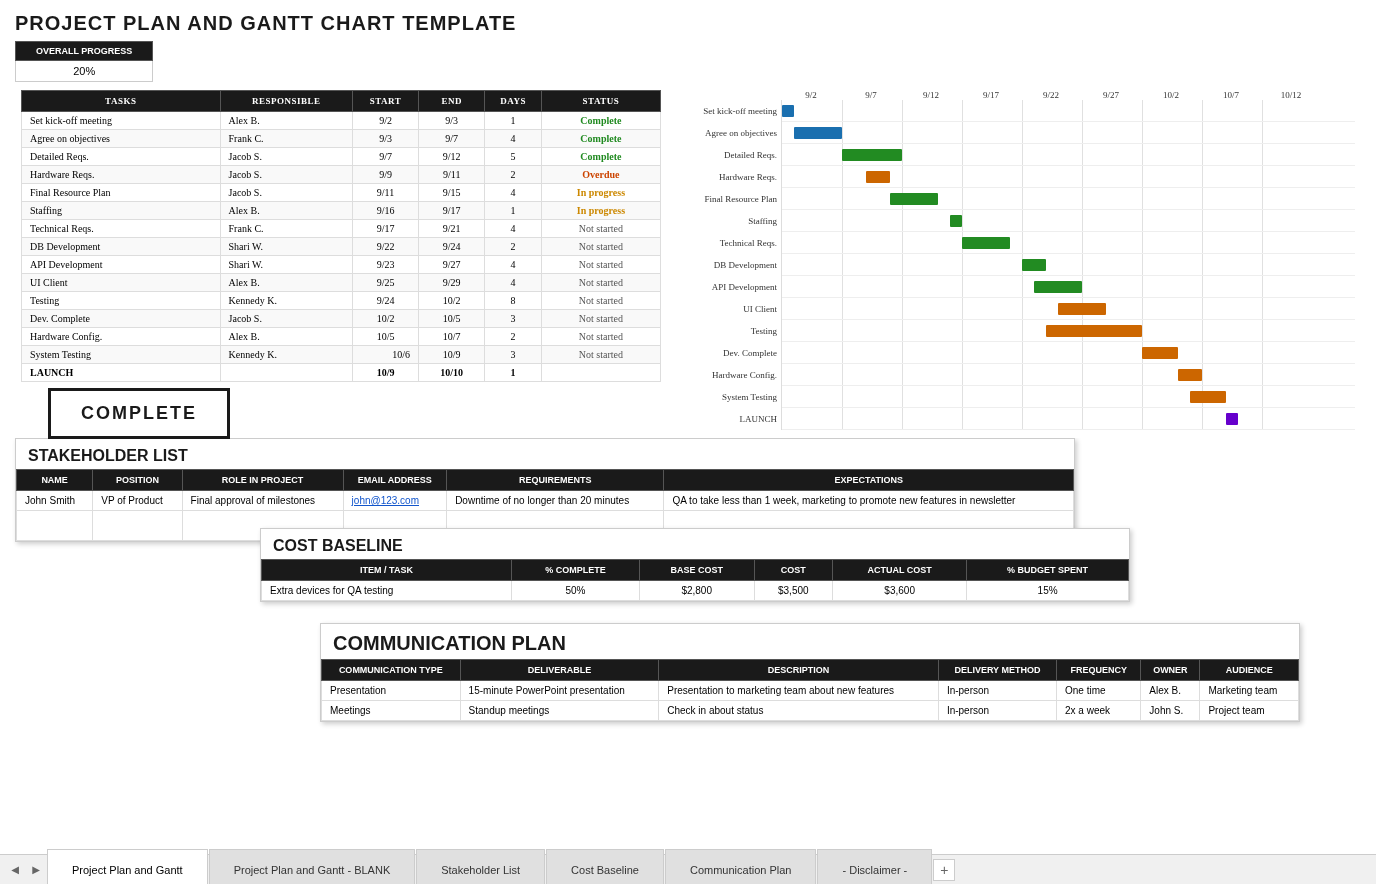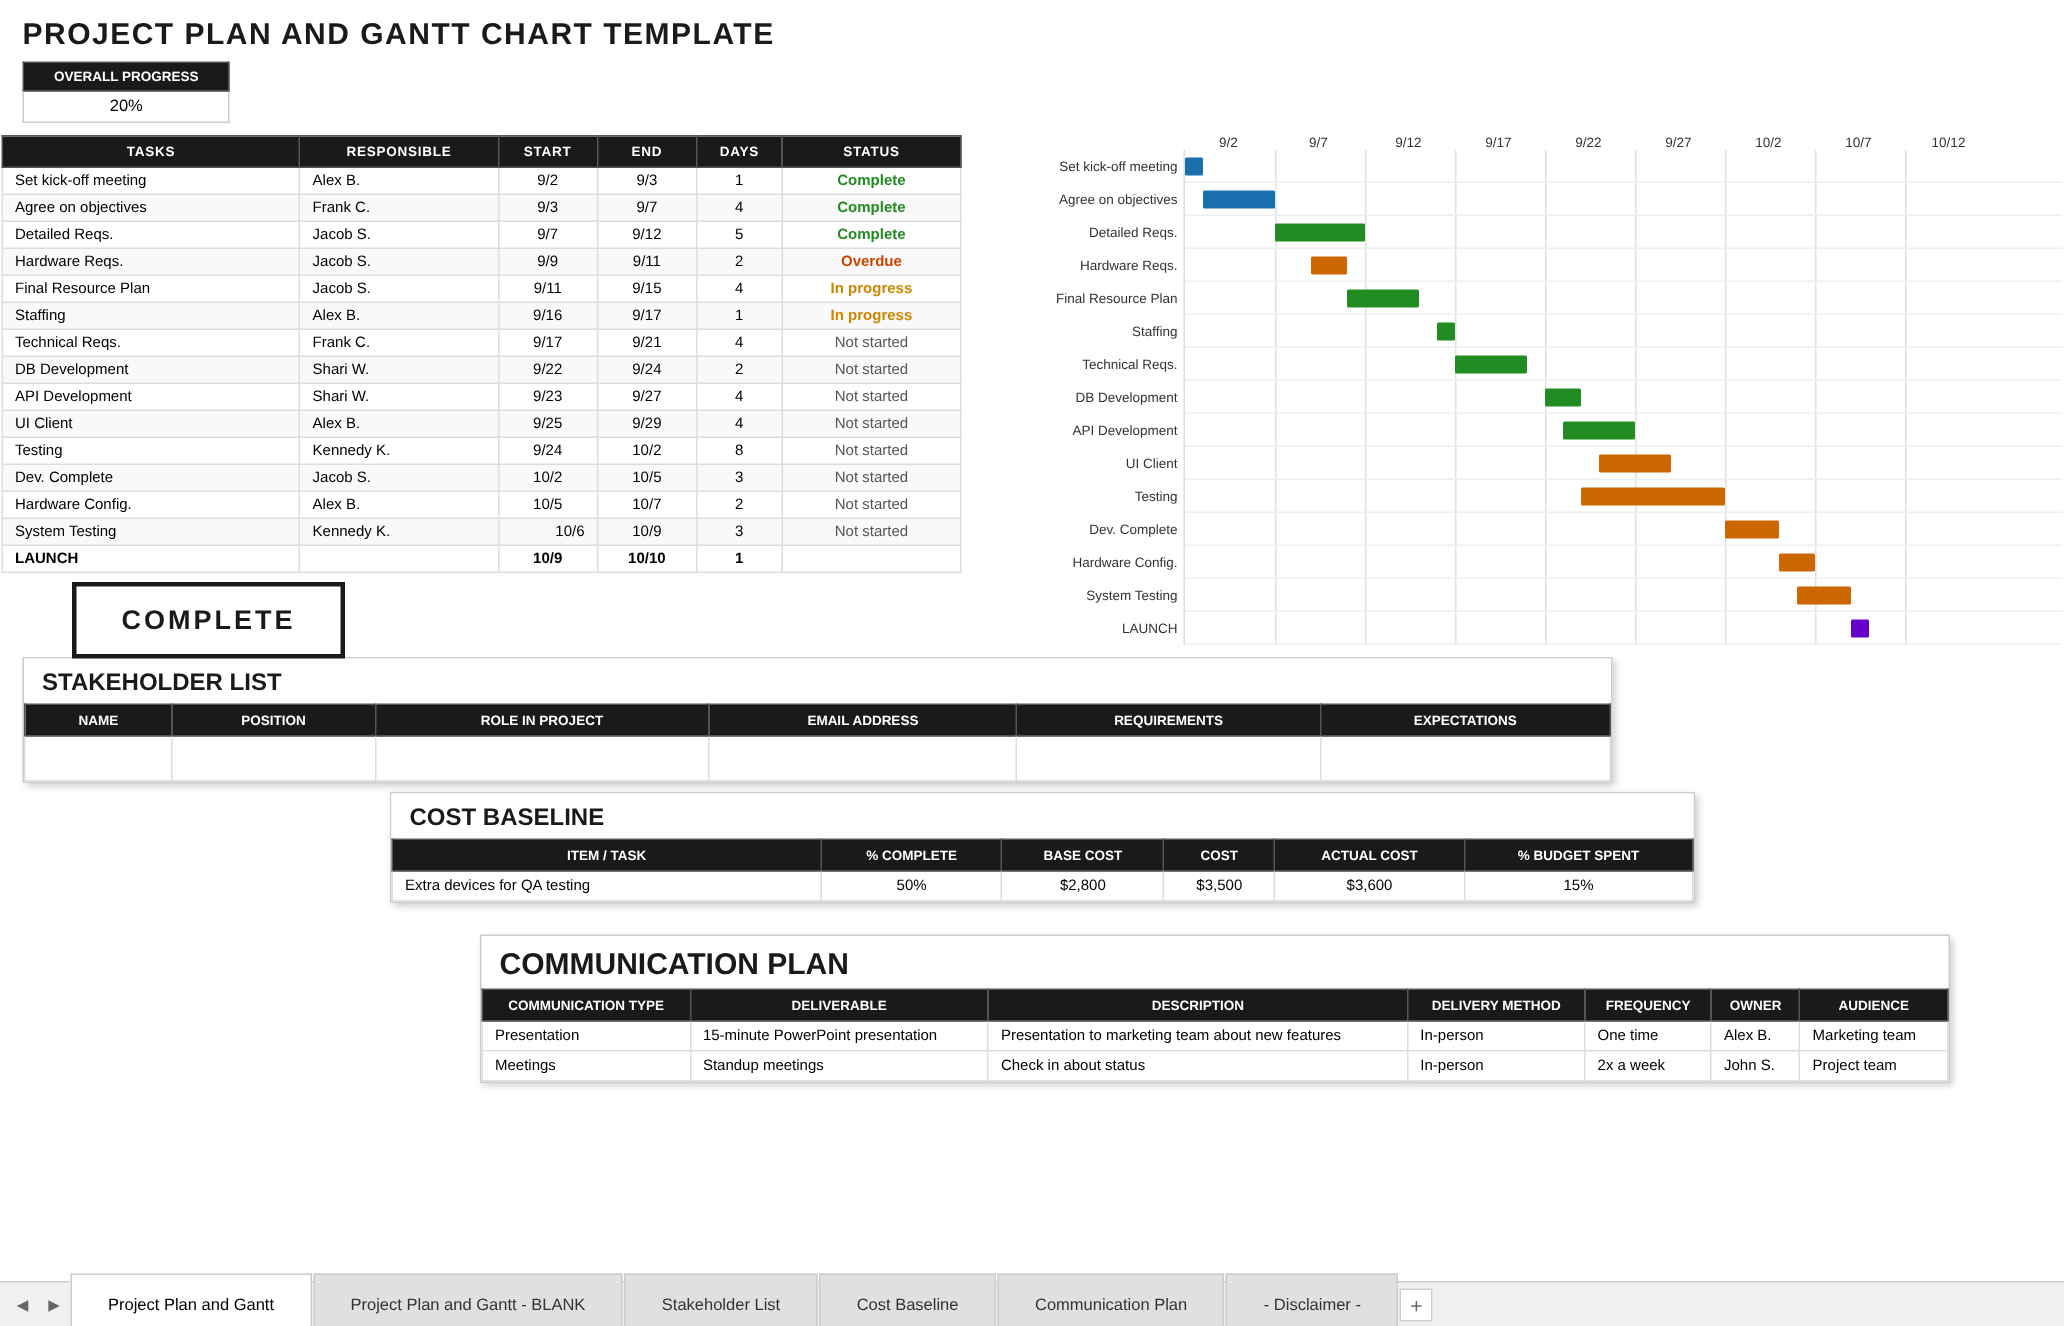--- a/index.html
+++ b/index.html
@@ -86,22 +86,23 @@
       color: white;
       padding: 4px 8px;
       font-size: 9px;
       letter-spacing: 0.5px;
       margin-top: 2px;
     }
 
     
     .main-content {
       display: flex;
-      padding: 0 1px;
-      gap: 28px;
+      padding: 0 21px;
+      gap: 0;
+      font-family: Liberation Serif, serif;
     }
 
     
     .tasks-section {
       min-width: 640px;
     }
     .tasks-table {
       border-collapse: collapse;
       width: 100%;
     }
@@ -595,37 +596,45 @@
             <th>NAME</th>
             <th>POSITION</th>
             <th>ROLE IN PROJECT</th>
             <th>EMAIL ADDRESS</th>
             <th>REQUIREMENTS</th>
             <th>EXPECTATIONS</th>
           </tr>
         </thead>
         <tbody>
           <tr>
+            <td>John Smith</td>
+            <td>VP of Product</td>
+            <td>Final approval of milestones</td>
+            <td><a class="email-link">john@123.com</a></td>
+            <td>Downtime of no longer than 20 minutes</td>
+            <td>QA to take less than 1 week, marketing to promote new features in newsletter</td>
+          </tr>
+          <tr>
             <td style="height:30px"></td>
               <td></td>
               <td></td>
               <td></td>
               <td></td>
               <td></td>
           </tr>
         </tbody>
       </table>
     </div>
 
     <div class="cost-card">
       <div class="card-title-bar">COST BASELINE</div>
       <table class="card-table">
         <thead>
           <tr>
-            <th style="width:286px">ITEM / TASK</th>
+            <th style="width:250px">ITEM / TASK</th>
             <th>% COMPLETE</th>
             <th>BASE COST</th>
             <th>COST</th>
             <th>ACTUAL COST</th>
             <th>% BUDGET SPENT</th>
           </tr>
         </thead>
         <tbody>
           <tr>
             <td>Extra devices for QA testing</td>

